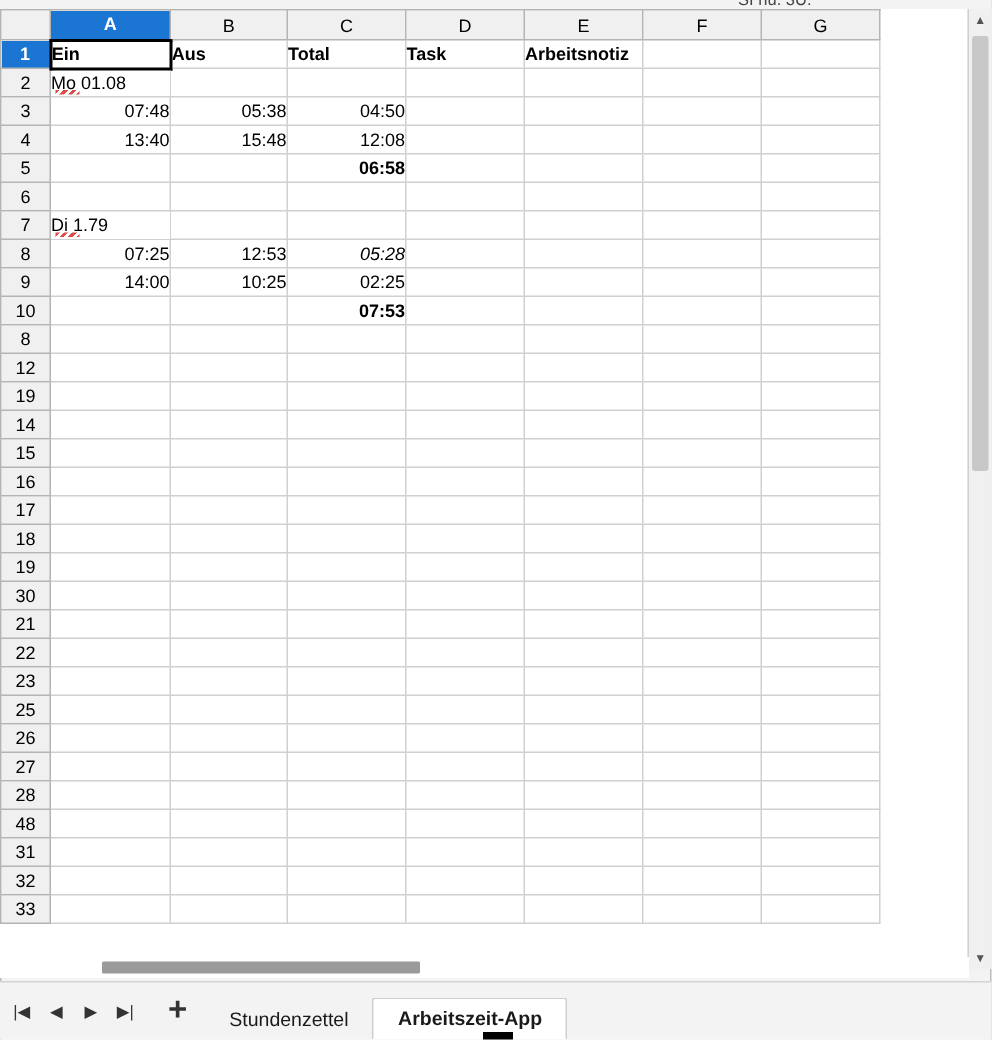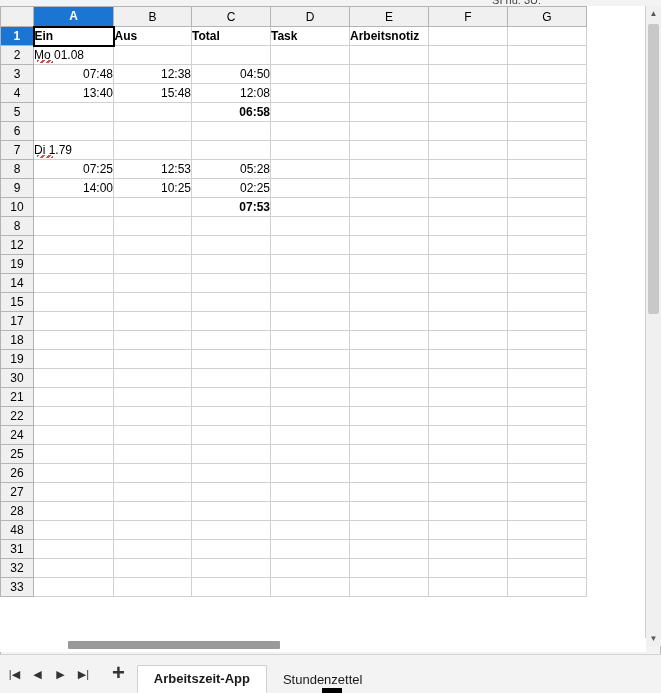--- a/index.html
+++ b/index.html
@@ -308,21 +308,21 @@
             <td class="cell txt" style="width: 78px;"></td>
             <td class="cell txt" style="width: 79px;"></td>
             <td class="cell txt" style="width: 79px;"></td>
             <td class="cell txt" style="width: 79px;"></td>
             <td class="cell txt" style="width: 79px;"></td>
             <td class="cell txt" style="width: 79px;"></td>
           </tr>
           <tr>
             <td class="rowhead">3</td>
             <td class="cell num" style="width: 80px;">07:48</td>
-            <td class="cell num" style="width: 78px;">12:38</td>
+            <td class="cell num" style="width: 78px;">05:38</td>
             <td class="cell num" style="width: 79px;">04:50</td>
             <td class="cell txt" style="width: 79px;"></td>
             <td class="cell txt" style="width: 79px;"></td>
             <td class="cell txt" style="width: 79px;"></td>
             <td class="cell txt" style="width: 79px;"></td>
           </tr>
           <tr>
             <td class="rowhead">4</td>
             <td class="cell num" style="width: 80px;">13:40</td>
             <td class="cell num" style="width: 78px;">15:48</td>
@@ -359,21 +359,21 @@
             <td class="cell txt" style="width: 79px;"></td>
             <td class="cell txt" style="width: 79px;"></td>
             <td class="cell txt" style="width: 79px;"></td>
             <td class="cell txt" style="width: 79px;"></td>
             <td class="cell txt" style="width: 79px;"></td>
           </tr>
           <tr>
             <td class="rowhead">8</td>
             <td class="cell num" style="width: 80px;">07:25</td>
             <td class="cell num" style="width: 78px;">12:53</td>
-            <td class="cell num" style="width: 79px;">05:28</td>
+            <td class="cell num" style="width: 79px; font-style: italic;">05:28</td>
             <td class="cell txt" style="width: 79px;"></td>
             <td class="cell txt" style="width: 79px;"></td>
             <td class="cell txt" style="width: 79px;"></td>
             <td class="cell txt" style="width: 79px;"></td>
           </tr>
           <tr>
             <td class="rowhead">9</td>
             <td class="cell num" style="width: 80px;">14:00</td>
             <td class="cell num" style="width: 78px;">10:25</td>
             <td class="cell num" style="width: 79px;">02:25</td>
@@ -436,20 +436,30 @@
             <td class="rowhead">15</td>
             <td class="cell txt" style="width: 80px;"></td>
             <td class="cell txt" style="width: 78px;"></td>
             <td class="cell txt" style="width: 79px;"></td>
             <td class="cell txt" style="width: 79px;"></td>
             <td class="cell txt" style="width: 79px;"></td>
             <td class="cell txt" style="width: 79px;"></td>
             <td class="cell txt" style="width: 79px;"></td>
           </tr>
           <tr>
+            <td class="rowhead">16</td>
+            <td class="cell txt" style="width: 80px;"></td>
+            <td class="cell txt" style="width: 78px;"></td>
+            <td class="cell txt" style="width: 79px;"></td>
+            <td class="cell txt" style="width: 79px;"></td>
+            <td class="cell txt" style="width: 79px;"></td>
+            <td class="cell txt" style="width: 79px;"></td>
+            <td class="cell txt" style="width: 79px;"></td>
+          </tr>
+          <tr>
             <td class="rowhead">17</td>
             <td class="cell txt" style="width: 80px;"></td>
             <td class="cell txt" style="width: 78px;"></td>
             <td class="cell txt" style="width: 79px;"></td>
             <td class="cell txt" style="width: 79px;"></td>
             <td class="cell txt" style="width: 79px;"></td>
             <td class="cell txt" style="width: 79px;"></td>
             <td class="cell txt" style="width: 79px;"></td>
           </tr>
           <tr>
@@ -496,21 +506,21 @@
             <td class="rowhead">22</td>
             <td class="cell txt" style="width: 80px;"></td>
             <td class="cell txt" style="width: 78px;"></td>
             <td class="cell txt" style="width: 79px;"></td>
             <td class="cell txt" style="width: 79px;"></td>
             <td class="cell txt" style="width: 79px;"></td>
             <td class="cell txt" style="width: 79px;"></td>
             <td class="cell txt" style="width: 79px;"></td>
           </tr>
           <tr>
-            <td class="rowhead">24</td>
+            <td class="rowhead">23</td>
             <td class="cell txt" style="width: 80px;"></td>
             <td class="cell txt" style="width: 78px;"></td>
             <td class="cell txt" style="width: 79px;"></td>
             <td class="cell txt" style="width: 79px;"></td>
             <td class="cell txt" style="width: 79px;"></td>
             <td class="cell txt" style="width: 79px;"></td>
             <td class="cell txt" style="width: 79px;"></td>
           </tr>
           <tr>
             <td class="rowhead">25</td>
@@ -608,19 +618,19 @@
 
   <div class="tabbar">
     <div class="navbtns">
       <div class="nav">|◀</div>
       <div class="nav">◀</div>
       <div class="nav">▶</div>
       <div class="nav">▶|</div>
     </div>
     <div class="plus">+</div>
     <div class="tabs" id="tabs-container">
+        <div class="tab">Stundenzettel</div>
         <div class="tab active">Arbeitszeit-App</div>
-        <div class="tab">Stundenzettel</div>
       </div>
   </div>
 
   <div class="bottom-nub"></div>
 </div>
 
 </body></html>

